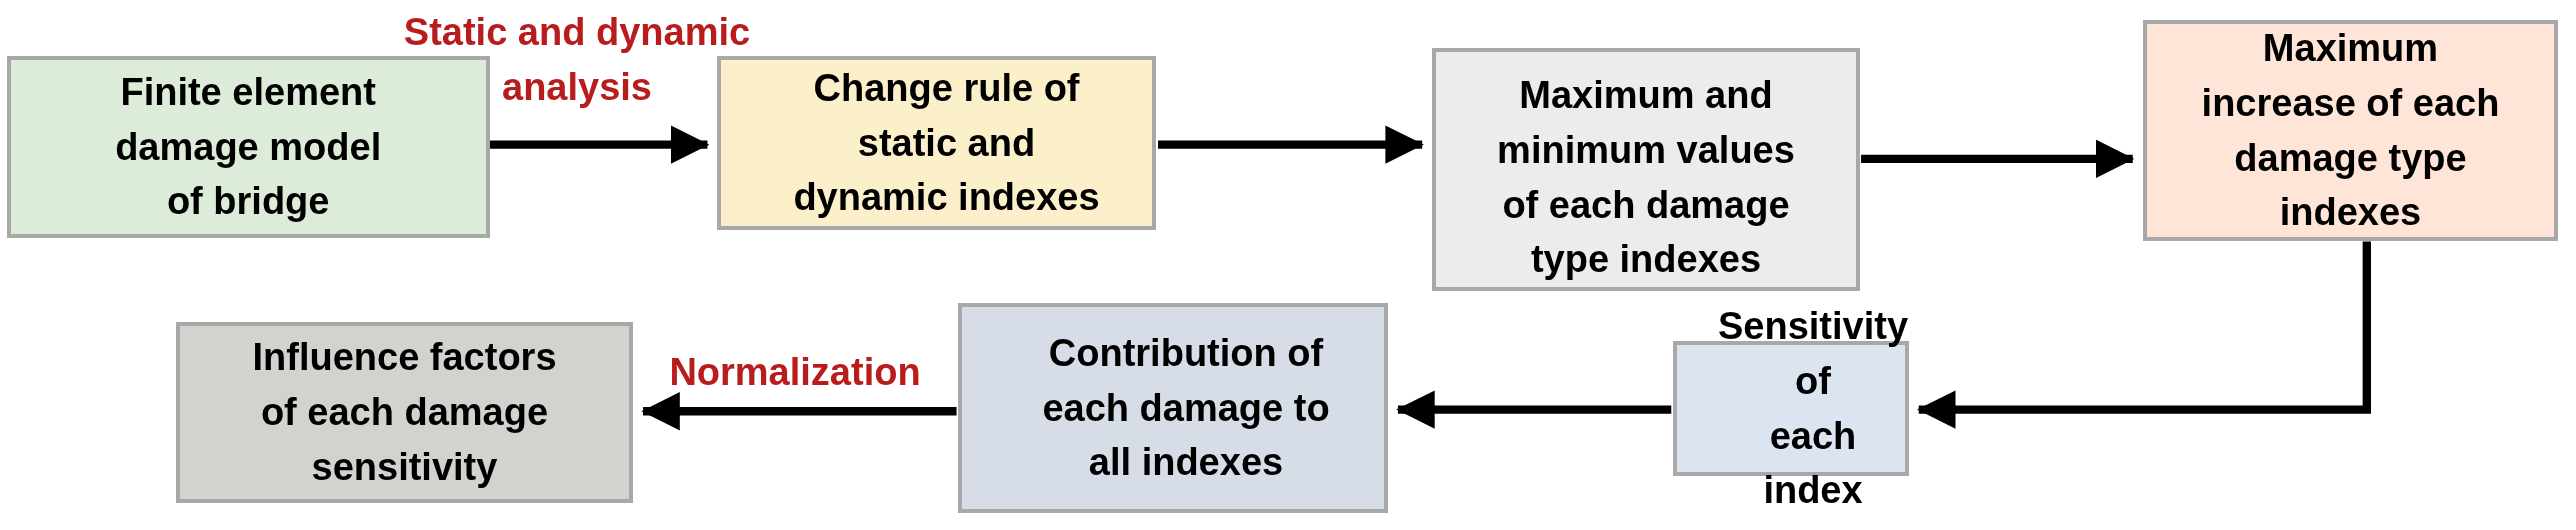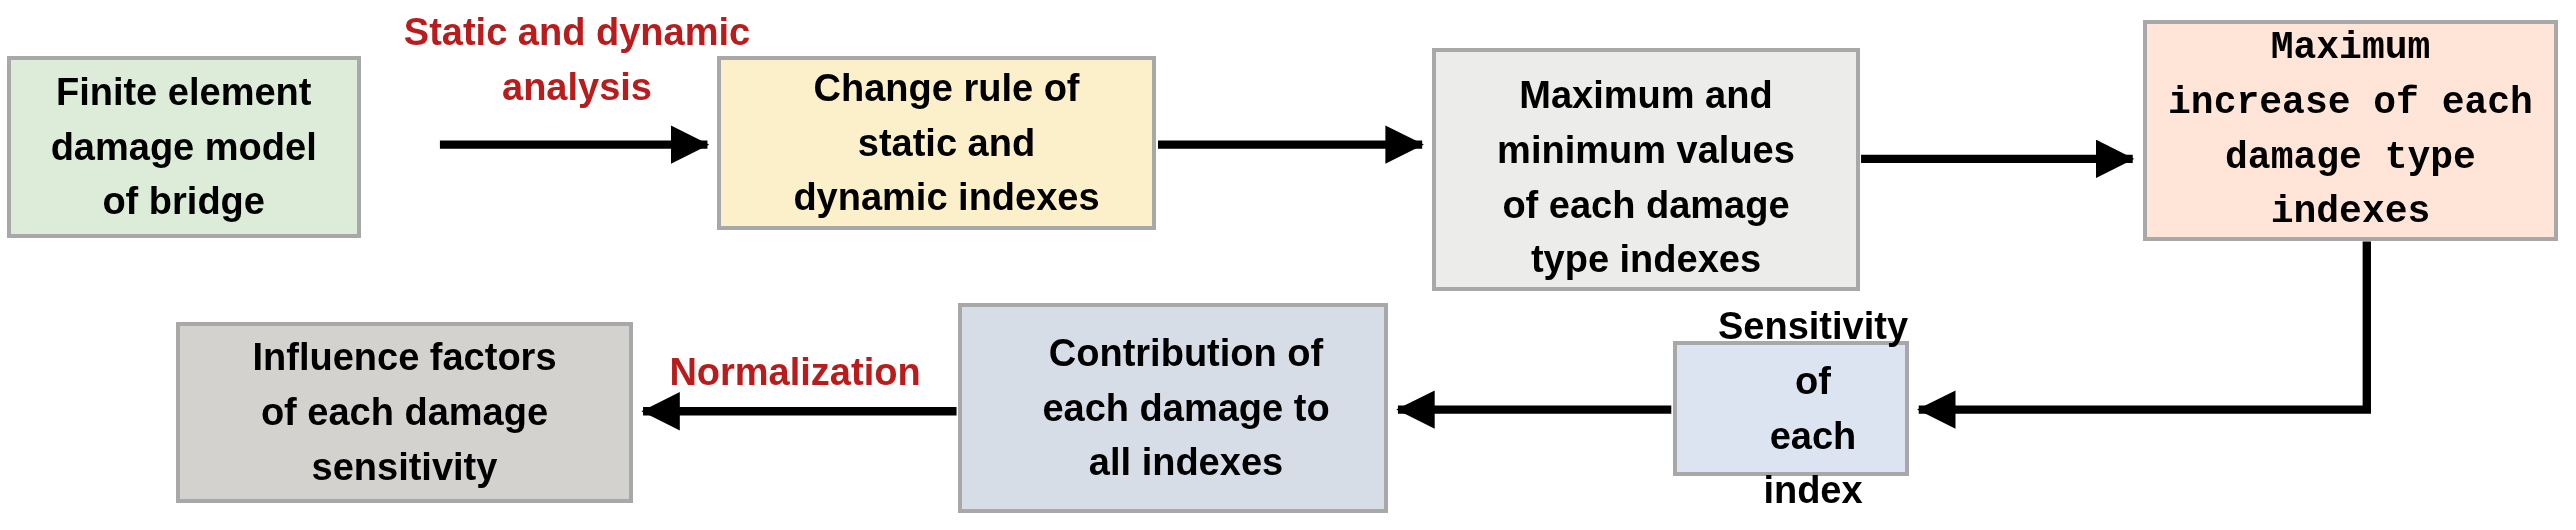--- a/index.html
+++ b/index.html
@@ -39,21 +39,21 @@
     white-space: pre-line;
   }
   #arrow-layer {
     position: absolute;
     left: 0;
     top: 0;
     width: 2576px;
     height: 530px;
   }
   
-  #node-fe-model      { left: 6.7px;    top: 56px;  width: 354px; height: 182px; }
+  #node-fe-model      { left: 6.7px;    top: 56px;  width: 483px; height: 182px; }
   #node-change-rule   { left: 717px;  top: 56px;  width: 439px; height: 174px; padding-left: 20px; }
   #node-max-min       { left: 1432px; top: 48px;  width: 428px; height: 243px; align-items: flex-end; }
   #node-max-increase  { left: 2143px; top: 20px;  width: 415px; height: 221px; }
   #node-sensitivity   { left: 1673px; top: 341px; width: 236px; height: 135px; }
   #node-contribution  { left: 958px; top: 303px; width: 430px; height: 210px; padding-left: 26px; }
   #node-influence     { left: 176px;  top: 322px; width: 457px; height: 181px; }
   #label-analysis      { left: 326px; top: 5px;   width: 502px; }
   #label-normalization { left: 586px; top: 345px; width: 418px; text-align: center; }
 </style>
 </head>
@@ -90,21 +90,21 @@
 dynamic indexes</span>
   </div>
 
   <div class="node" id="node-max-min" style="background: rgb(236, 236, 235);">
     <span>Maximum and
 minimum values
 of each damage
 type indexes</span>
   </div>
 
-  <div class="node" id="node-max-increase" style="background: rgb(254, 229, 215); font-family: Liberation Mono, monospace;">
+  <div class="node" id="node-max-increase" style="background: rgb(254, 229, 215);">
     <span>Maximum
 increase of each
 damage type
 indexes</span>
   </div>
 
   <div class="node" id="node-sensitivity" style="background: rgb(219, 228, 240); padding-left: 44px;">
     <span>Sensitivity of
 each index</span>
   </div>

